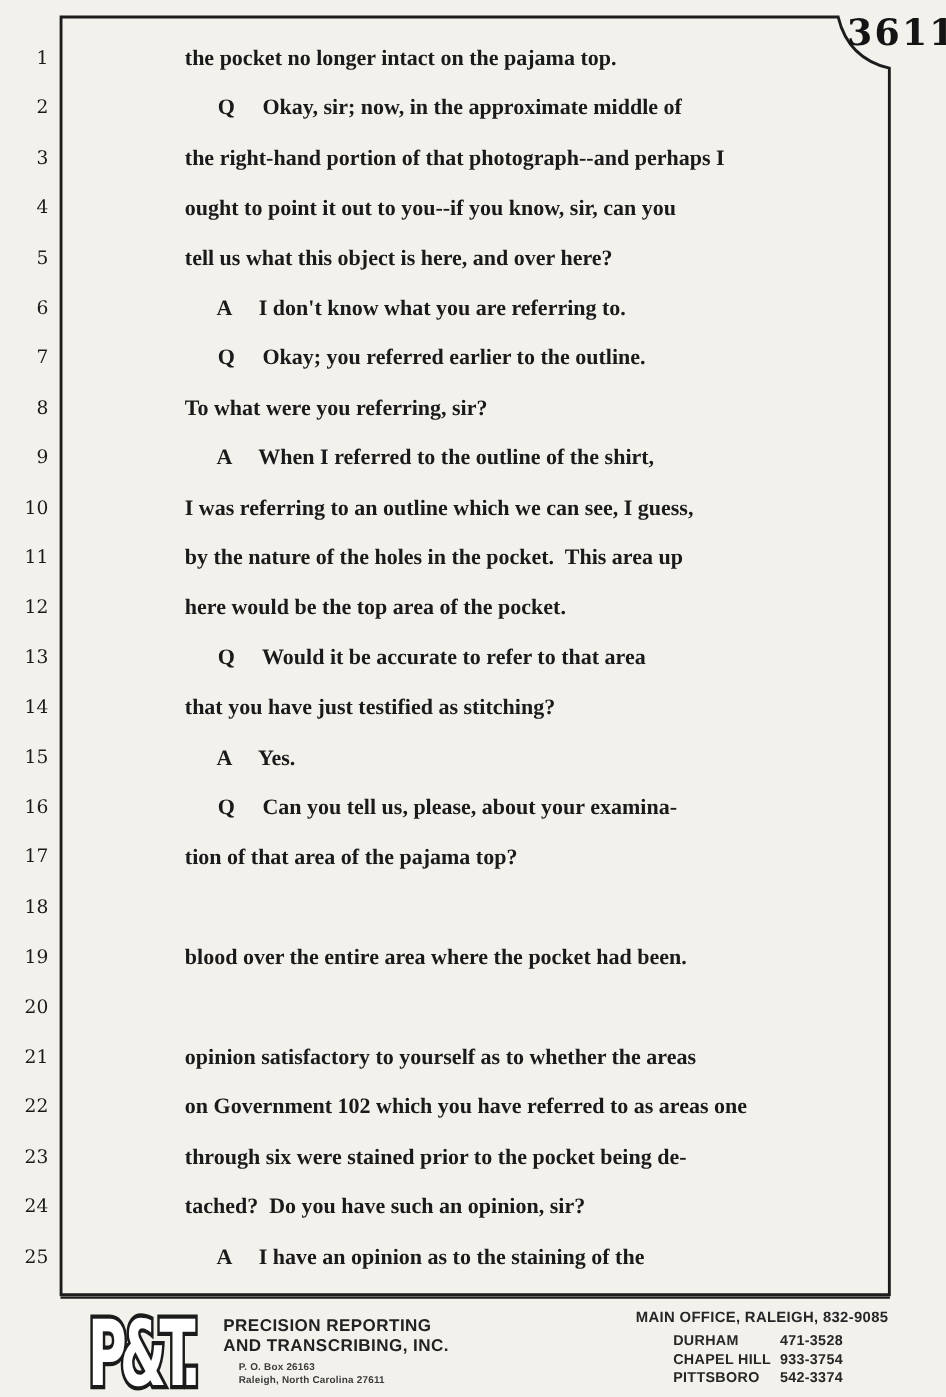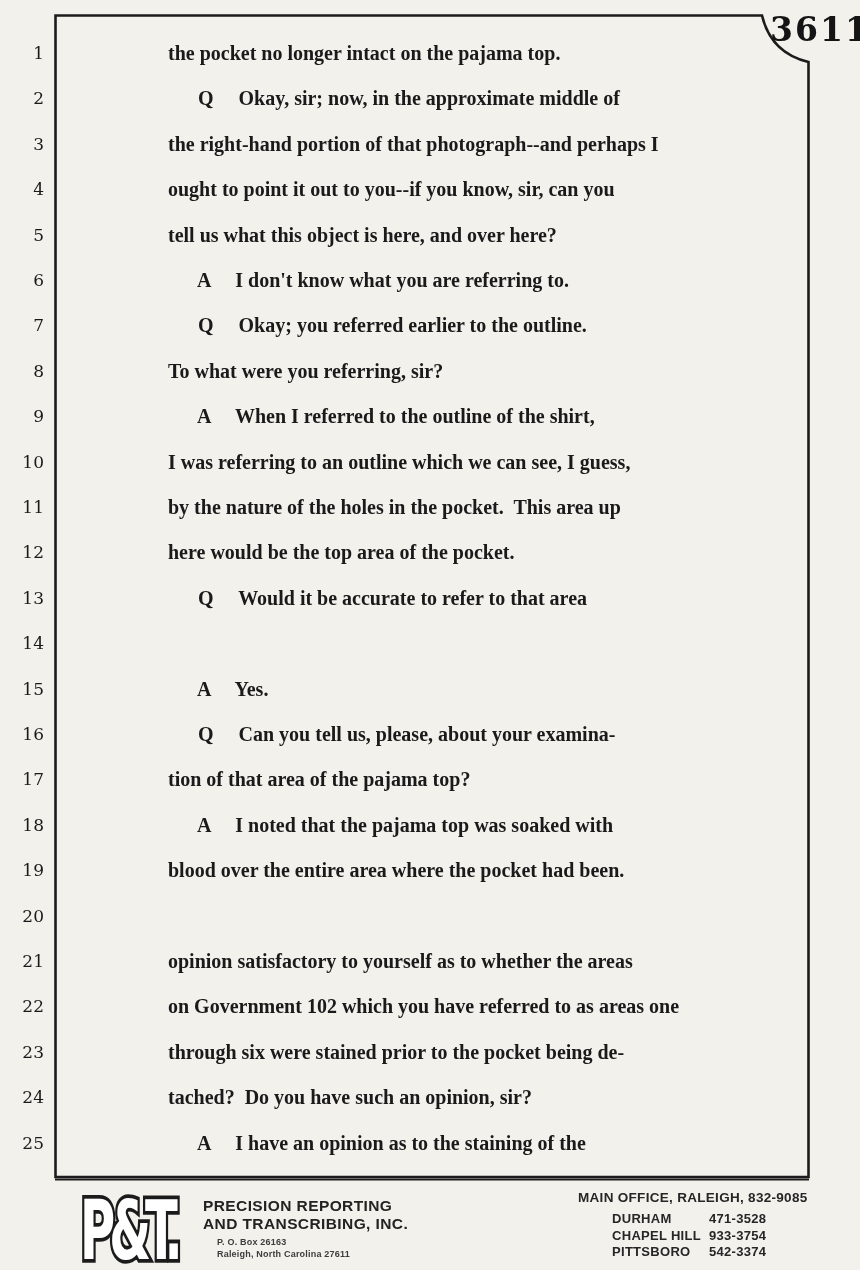--- a/index.html
+++ b/index.html
@@ -127,36 +127,36 @@
       <div class="t-row" style="top: 539.4px;">
         <span class="t-num">12</span>
         <span class="t-text">here would be the top area of the pocket.</span>
       </div>
       <div class="t-row" style="top: 584.8px;">
         <span class="t-num">13</span>
         <span class="t-text">      Q     Would it be accurate to refer to that area</span>
       </div>
       <div class="t-row" style="top: 630.2px;">
         <span class="t-num">14</span>
+        <span class="t-text">that you have just testified as stitching?</span>
       </div>
       <div class="t-row" style="top: 675.6px;">
         <span class="t-num">15</span>
         <span class="t-text">      A     Yes.</span>
       </div>
       <div class="t-row" style="top: 721px;">
         <span class="t-num">16</span>
         <span class="t-text">      Q     Can you tell us, please, about your examina-</span>
       </div>
       <div class="t-row" style="top: 766.4px;">
         <span class="t-num">17</span>
         <span class="t-text">tion of that area of the pajama top?</span>
       </div>
       <div class="t-row" style="top: 811.8px;">
         <span class="t-num">18</span>
-        <span class="t-text">      A     I noted that the pajama top was soaked with</span>
       </div>
       <div class="t-row" style="top: 857.2px;">
         <span class="t-num">19</span>
         <span class="t-text">blood over the entire area where the pocket had been.</span>
       </div>
       <div class="t-row" style="top: 902.6px;">
         <span class="t-num">20</span>
       </div>
       <div class="t-row" style="top: 948px; padding-left: 17px;">
         <span class="t-num">21</span>

